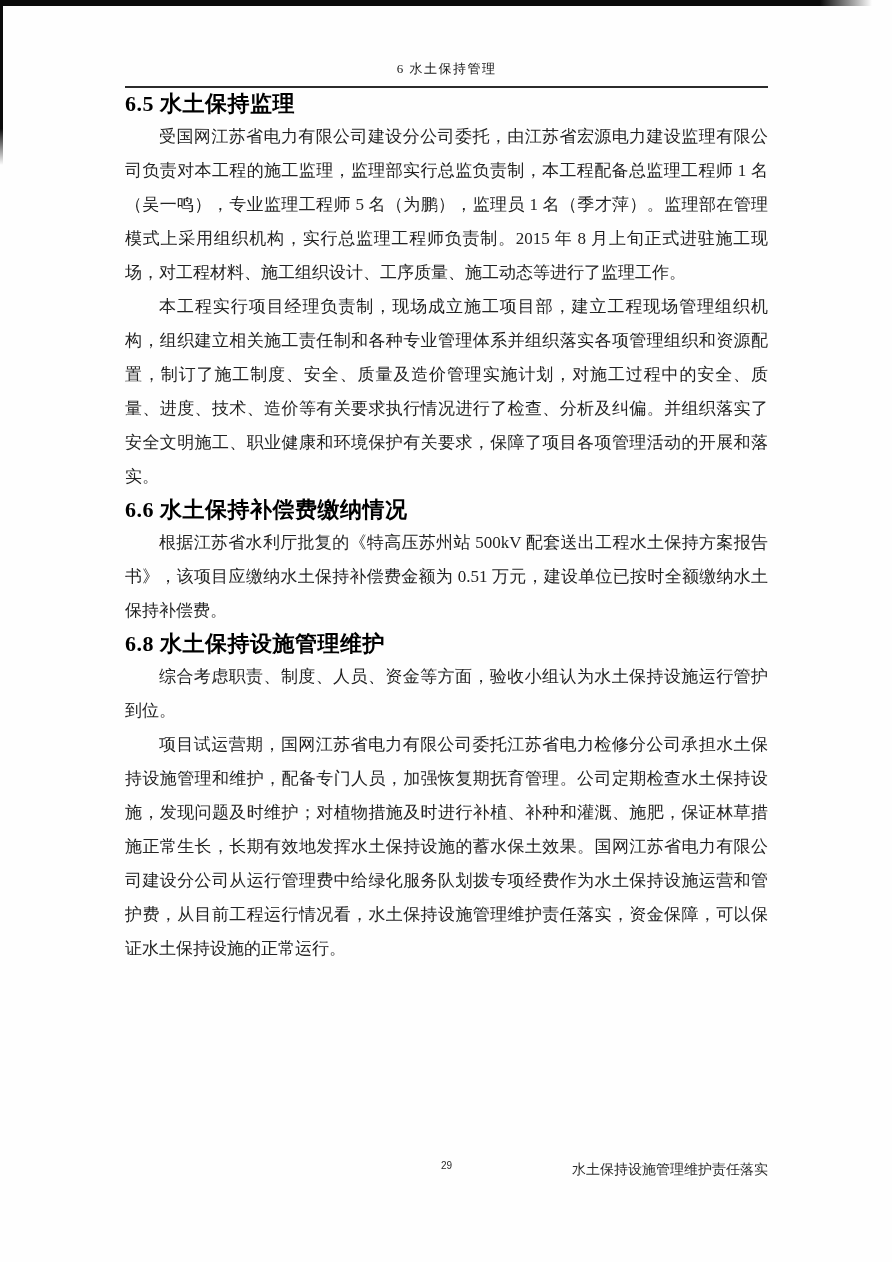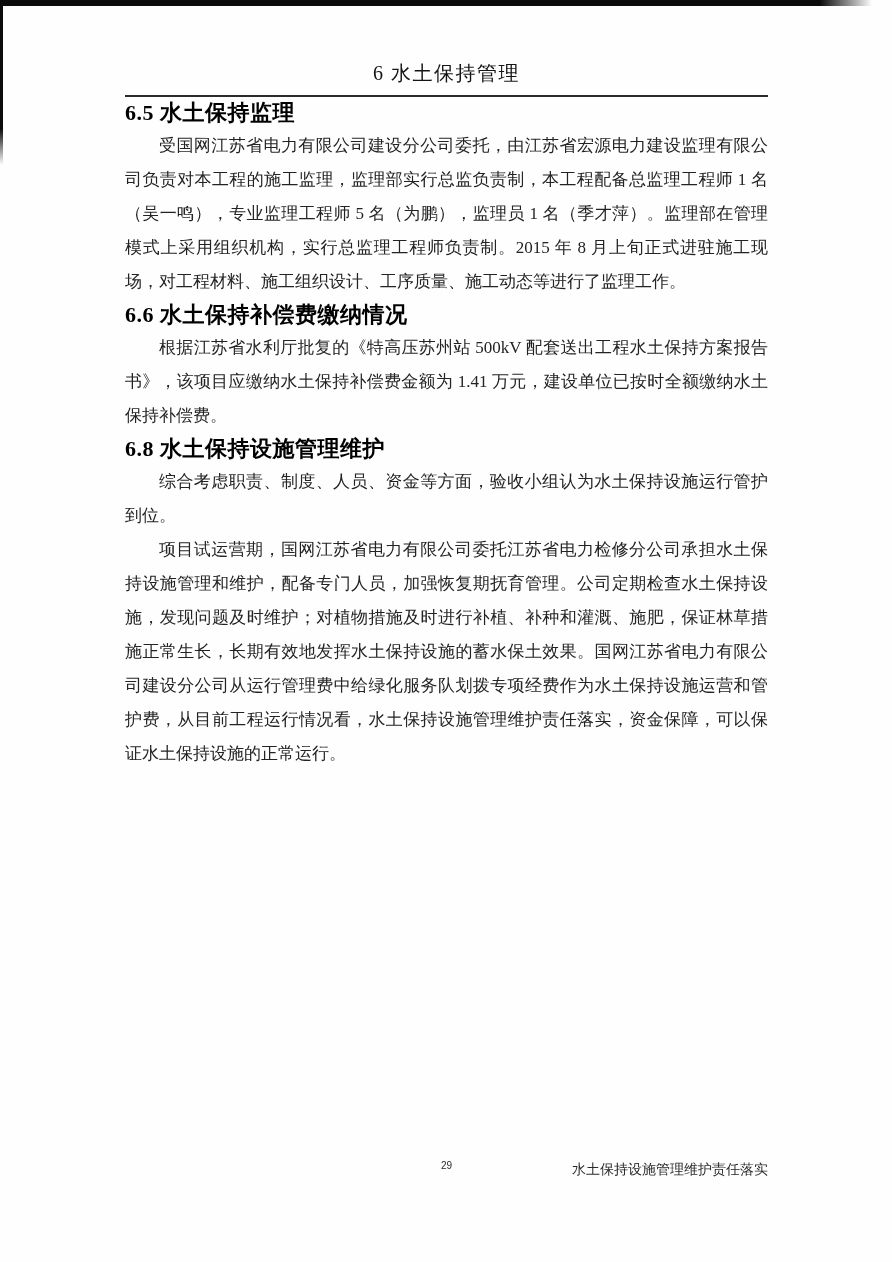--- a/index.html
+++ b/index.html
@@ -25,21 +25,21 @@
     background:linear-gradient(to bottom,#0b0b0b 78%,rgba(11,11,11,0));
   }
   .content {
     position:absolute; left:125px; top:0;
     width:643px;
   }
   .doc-header {
     padding-top:60px;
     padding-bottom:8px;
     text-align:center;
-    font-size:20px;
+    font-size:13px;
     letter-spacing:1.5px;
     color:#141414;
     border-bottom:2px solid #2b2b2b;
   }
   h2.sec {
     margin:0;
     font-size:22px;
     line-height:32px;
     font-weight:bold;
     color:#000;
@@ -88,23 +88,24 @@
   <div class="scan-left"></div>
 
   <div class="content">
 
     <div class="doc-header">
       <span>6 水土保持管理</span>
     </div>
 
     <h2 class="sec h65">6.5 水土保持监理</h2>
     <p class="body p1">受国网江苏省电力有限公司建设分公司委托，由江苏省宏源电力建设监理有限公司负责对本工程的施工监理，监理部实行总监负责制，本工程配备总监理工程师 1 名（吴一鸣），专业监理工程师 5 名（为鹏），监理员 1 名（季才萍）。监理部在管理模式上采用组织机构，实行总监理工程师负责制。2015 年 8 月上旬正式进驻施工现场，对工程材料、施工组织设计、工序质量、施工动态等进行了监理工作。</p>
+    <p class="body p2">本工程实行项目经理负责制，现场成立施工项目部，建立工程现场管理组织机构，组织建立相关施工责任制和各种专业管理体系并组织落实各项管理组织和资源配置，制订了施工制度、安全、质量及造价管理实施计划，对施工过程中的安全、质量、进度、技术、造价等有关要求执行情况进行了检查、分析及纠偏。并组织落实了安全文明施工、职业健康和环境保护有关要求，保障了项目各项管理活动的开展和落实。</p>
 
     <h2 class="sec h66">6.6 水土保持补偿费缴纳情况</h2>
-    <p class="body p3">根据江苏省水利厅批复的《特高压苏州站 500kV 配套送出工程水土保持方案报告书》，该项目应缴纳水土保持补偿费金额为 1.41 万元，建设单位已按时全额缴纳水土保持补偿费。</p>
+    <p class="body p3">根据江苏省水利厅批复的《特高压苏州站 500kV 配套送出工程水土保持方案报告书》，该项目应缴纳水土保持补偿费金额为 0.51 万元，建设单位已按时全额缴纳水土保持补偿费。</p>
 
     <h2 class="sec h68">6.8 水土保持设施管理维护</h2>
     <p class="body p5">综合考虑职责、制度、人员、资金等方面，验收小组认为水土保持设施运行管护到位。</p>
     <p class="body p4">项目试运营期，国网江苏省电力有限公司委托江苏省电力检修分公司承担水土保持设施管理和维护，配备专门人员，加强恢复期抚育管理。公司定期检查水土保持设施，发现问题及时维护；对植物措施及时进行补植、补种和灌溉、施肥，保证林草措施正常生长，长期有效地发挥水土保持设施的蓄水保土效果。国网江苏省电力有限公司建设分公司从运行管理费中给绿化服务队划拨专项经费作为水土保持设施运营和管护费，从目前工程运行情况看，水土保持设施管理维护责任落实，资金保障，可以保证水土保持设施的正常运行。</p>
 
   </div>
 
   <div class="footer">
     <div class="page-num">29</div>
     <div class="footer-company">水土保持设施管理维护责任落实</div>

